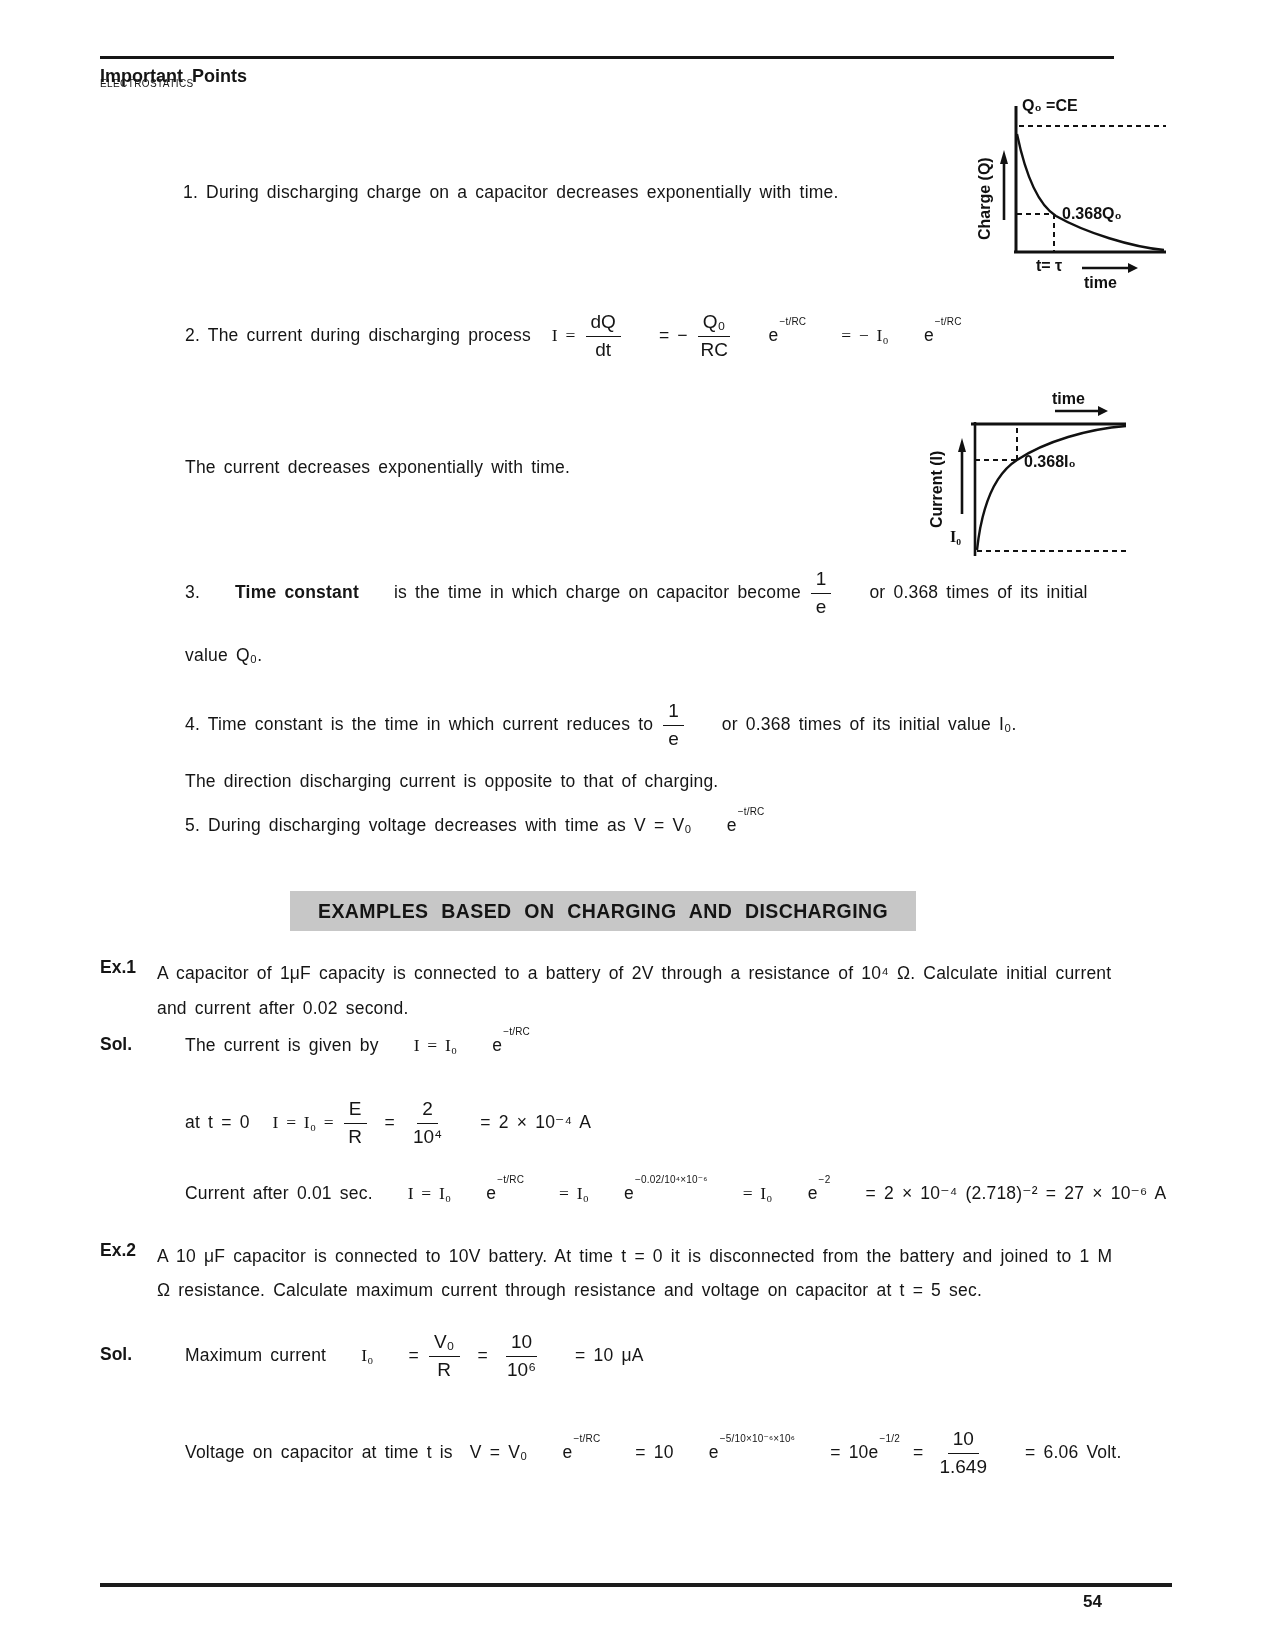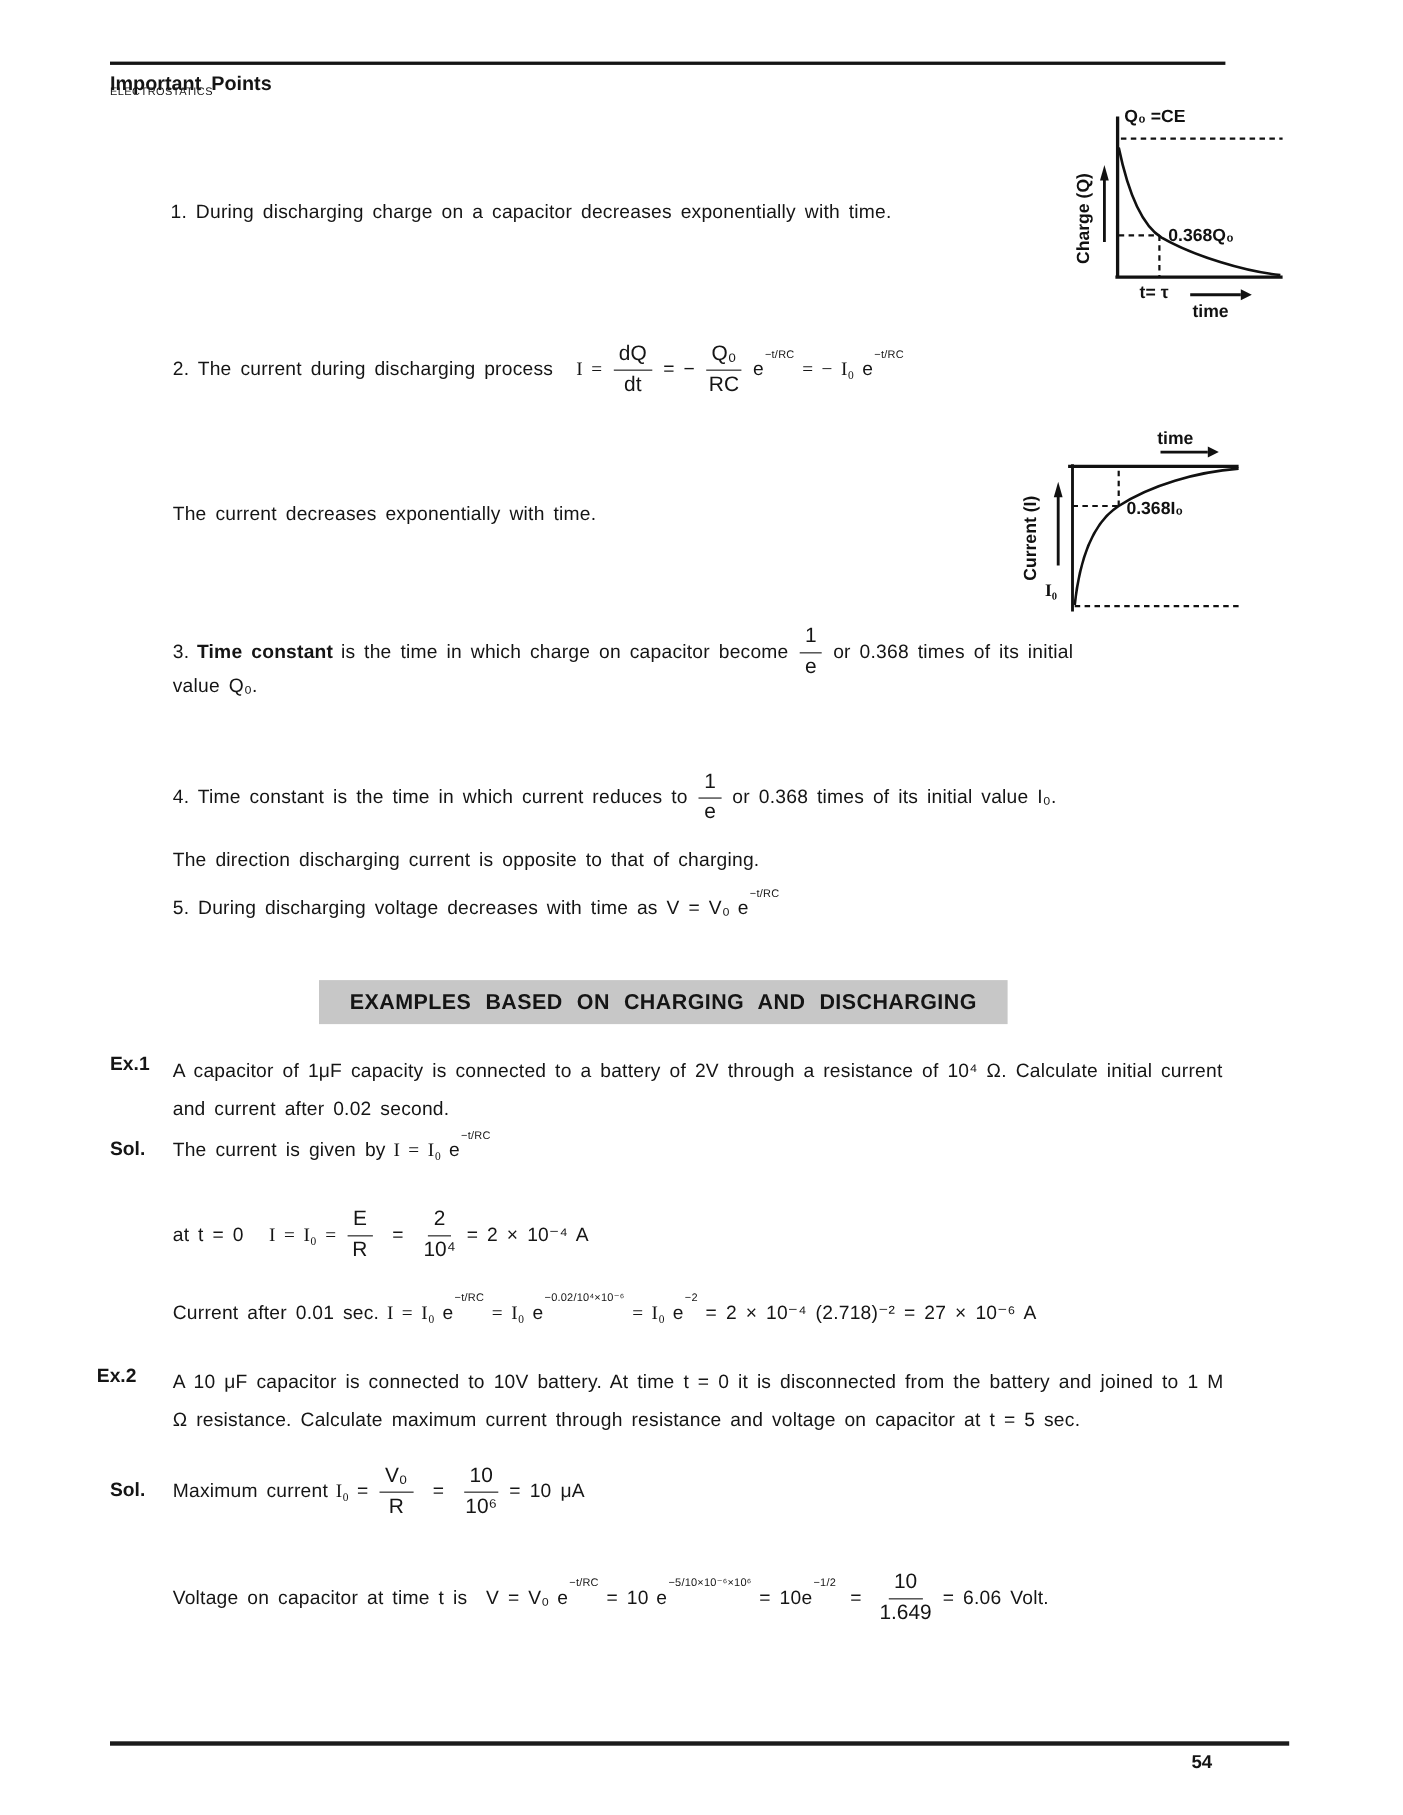--- a/index.html
+++ b/index.html
@@ -3,21 +3,21 @@
 <meta charset="utf-8">
 <style>
   * { margin:0; padding:0; box-sizing:border-box; }
   html,body { background:#ffffff; }
   body {
     width:1275px; height:1650px; position:relative;
     font-family:"Liberation Sans","DejaVu Sans",sans-serif;
     color:#151515;
   }
   .abs { position:absolute; }
-  .txt { font-size:17.5px; letter-spacing:.2px; word-spacing:3px; line-height:1.35; }
+  .txt { font-size:17.5px; letter-spacing:.2px; word-spacing:3px; line-height:1.35;margin-left:28px; }
   .bold { font-weight:bold; }
   .serif { font-family:"Liberation Serif","DejaVu Serif",serif; }
   .header-title { left:100px; top:30px; font-size:10px; font-weight:normal; letter-spacing:.4px;margin-top:48px; }
   .header-rule { left:100px; top:56px; width:1014px; height:3px; background:#151515; }
   .section-title { left:100px; top:66px; font-size:18px; font-weight:bold; word-spacing:4px; }
   .eqrow { display:flex; align-items:center; gap:7px; white-space:nowrap; }
   .frac { display:inline-flex; flex-direction:column; align-items:center;
           font-size:19px; line-height:1.25; text-align:center; margin:0 3px; }
   .frac .num { border-bottom:1.7px solid #151515; padding:0 5px 2px; }
   .frac .den { padding-top:1px; }
@@ -103,21 +103,21 @@
   <div class="abs eqrow" style="left:157px; top:558px; height:70px;">
     <span class="txt">3.</span>
     <span class="txt bold">Time constant</span>
     <span class="txt">is the time in which charge on capacitor become</span>
     <span class="frac">
       <span class="num">1</span>
       <span class="den">e</span>
     </span>
     <span class="txt">or  0.368 times of its initial</span>
   </div>
-  <div class="abs txt" style="left:157px; top:612px;">value Q₀.</div>
+  <div class="abs txt" style="left:157px; top:644px;">value Q₀.</div>
 
   <div class="abs eqrow" style="left:157px; top:690px; height:70px;">
     <span class="txt">4. Time constant is the time in which current reduces to</span>
     <span class="frac">
       <span class="num">1</span>
       <span class="den">e</span>
     </span>
     <span class="txt">or 0.368 times of its initial value I₀.</span>
   </div>
   <div class="abs txt" style="left:157px; top:770px;">The direction discharging current is opposite to that of charging.</div>
@@ -158,21 +158,21 @@
     <span class="txt">Current after 0.01 sec.</span>
     <span class="txt serif">I = I₀</span>
     <span class="txt"><span>e</span><sup class="exp">−t/RC</sup></span>
     <span class="txt serif">= I₀</span>
     <span class="txt"><span>e</span><sup class="exp">−0.02/10⁴×10⁻⁶</sup></span>
     <span class="txt serif">= I₀</span>
     <span class="txt"><span>e</span><sup class="exp">−2</sup></span>
     <span class="txt">= 2 × 10⁻⁴ (2.718)⁻² = 27 × 10⁻⁶ A</span>
   </div>
 
-  <div class="abs exlabel" style="left:88px; top:1240px;">Ex.2</div>
+  <div class="abs exlabel" style="left:100px; top:1240px;">Ex.2</div>
   <div class="abs para" style="left:157px; top:1239px; width:960px; line-height:34px;">A 10 μF capacitor is connected to 10V battery. At time t = 0 it is disconnected from the battery and joined to 1 M Ω resistance. Calculate maximum current through resistance and voltage on capacitor at t = 5 sec.</div>
 
   <div class="abs exlabel" style="left:100px; top:1344px;">Sol.</div>
   <div class="abs eqrow" style="left:157px; top:1318px; height:76px;">
     <span class="txt">Maximum current</span>
     <span class="txt serif">I₀</span>
     <span class="txt">=</span>
     <span class="frac">
       <span class="num">V₀</span>
       <span class="den">R</span>

